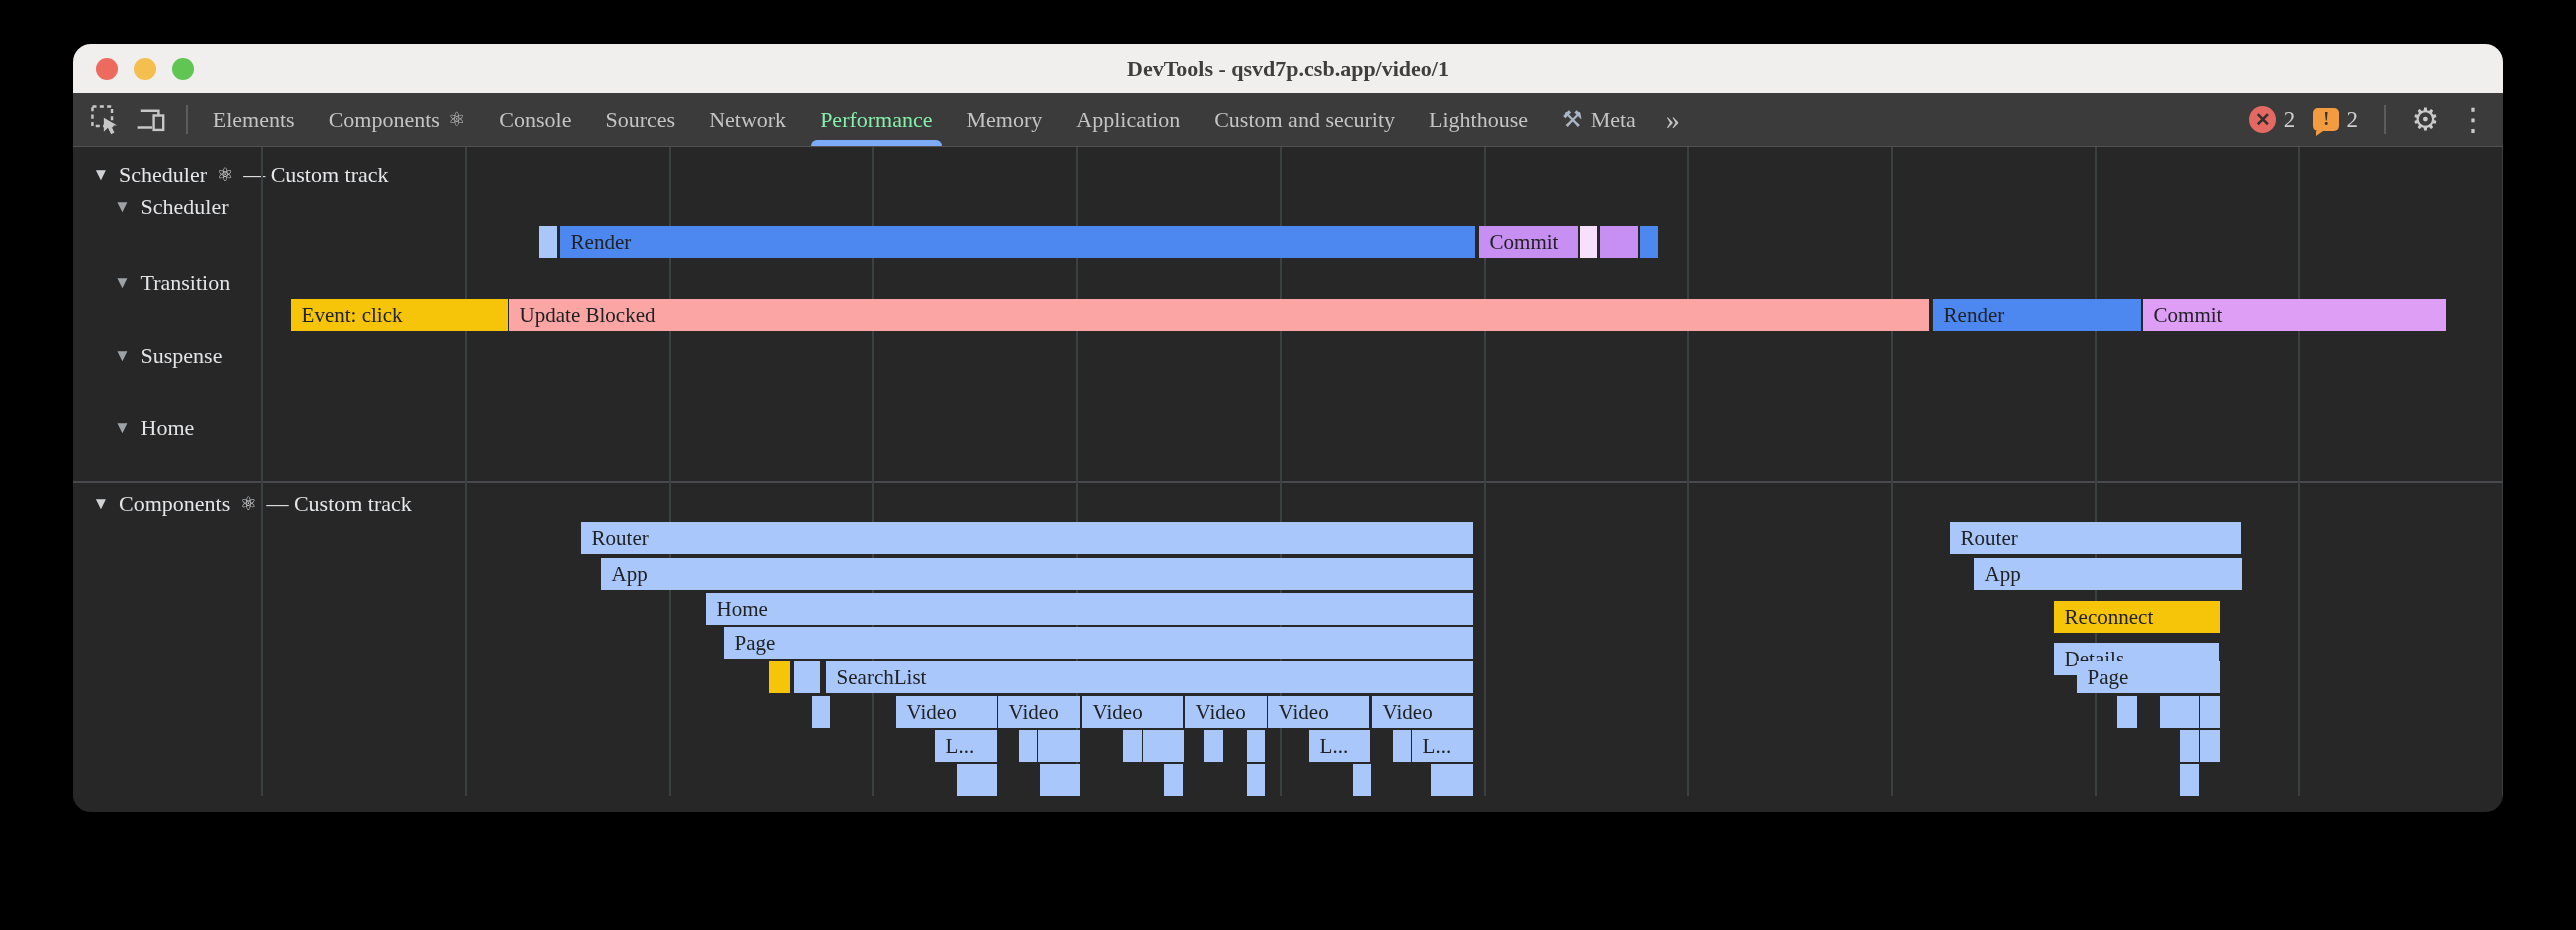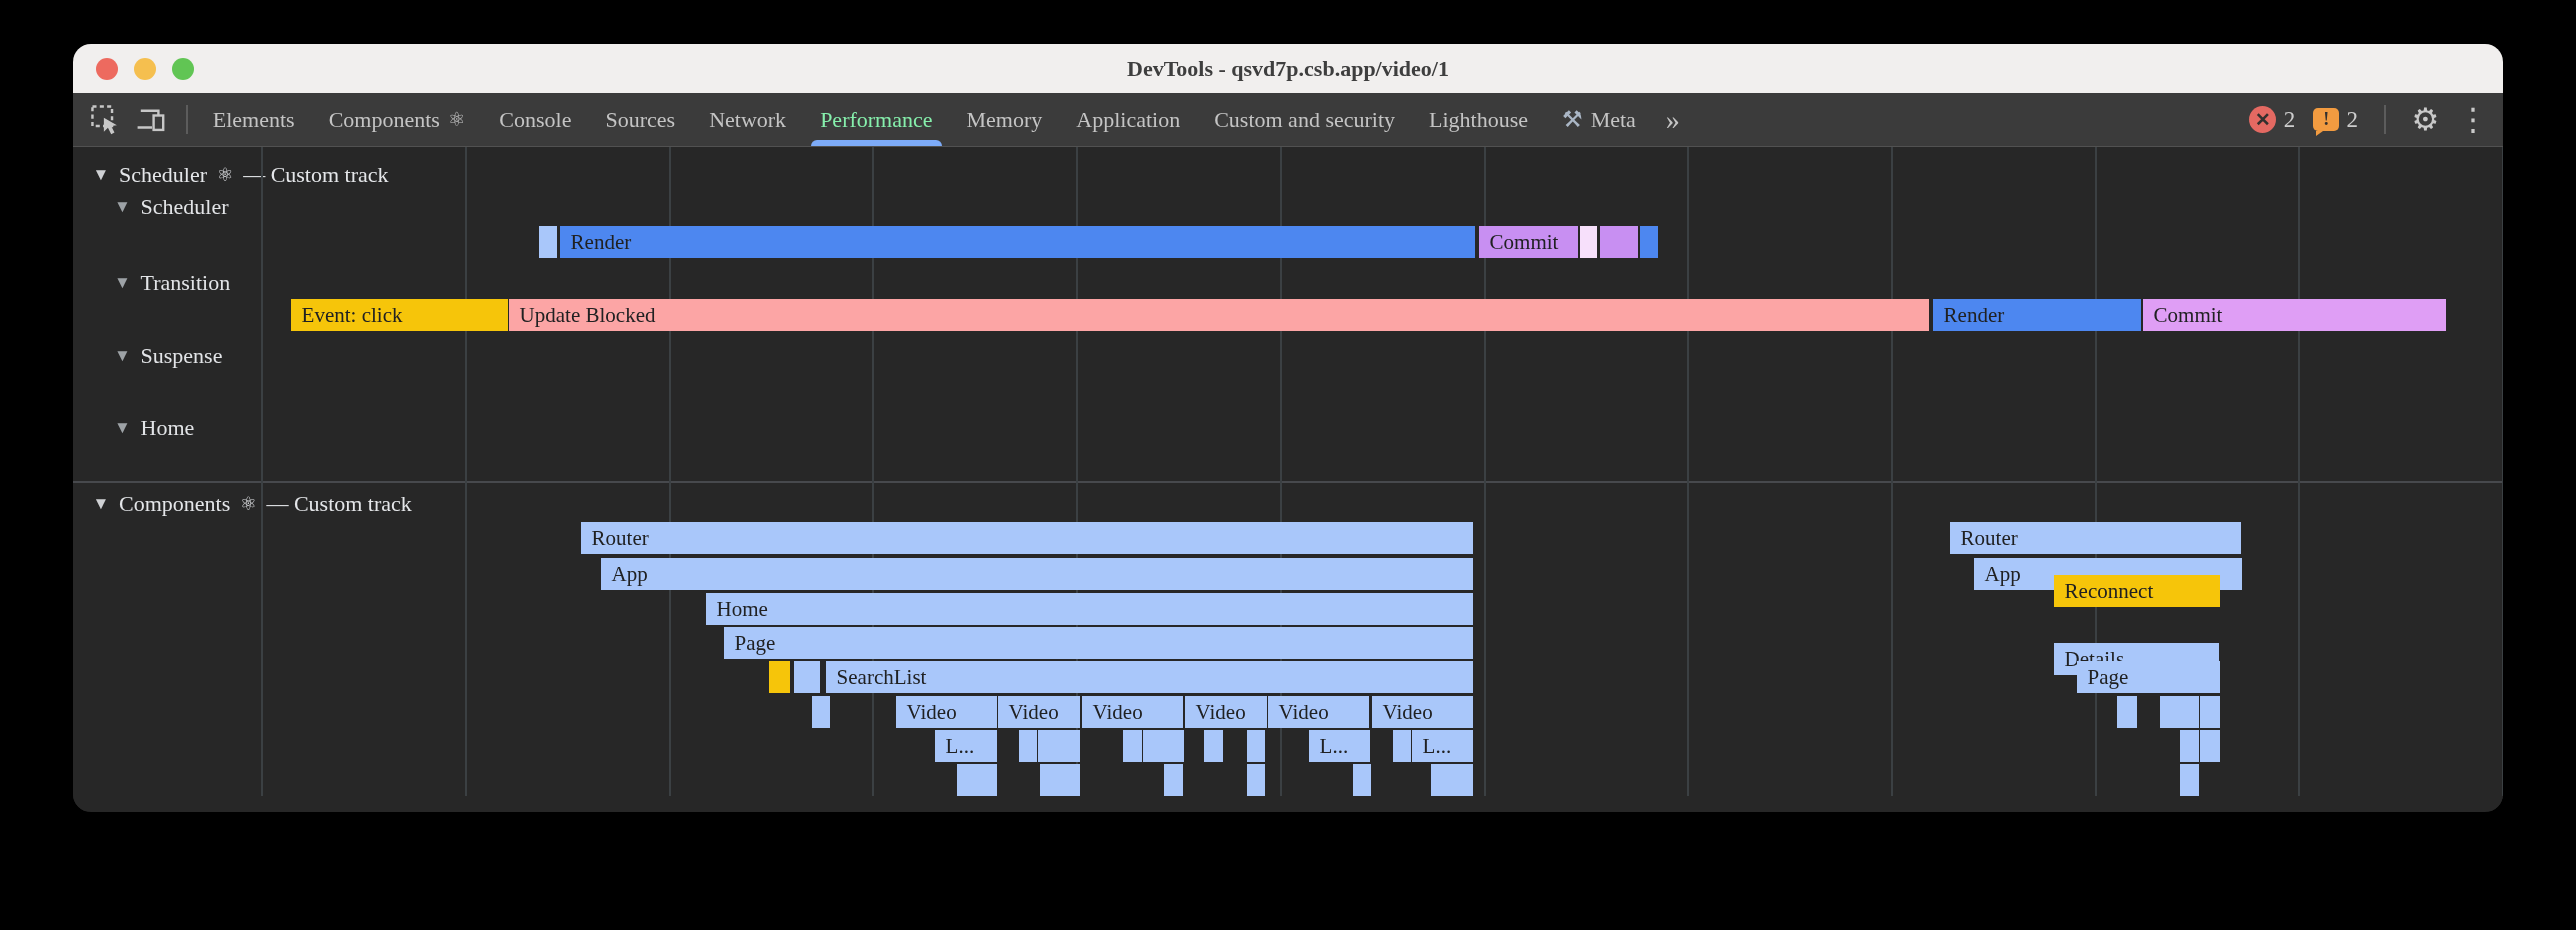--- a/index.html
+++ b/index.html
@@ -188,21 +188,21 @@
         </div>
         <div class="row-label" style="left: 41px; top: 268px;">
           <span class="tri">▼</span>
           <span>Home</span>
         </div>
         <div class="bar" style="left: 508px; top: 375px; width: 892px; background: rgb(169, 199, 250);">Router</div>
         <div class="bar" style="left: 1877px; top: 375px; width: 291px; background: rgb(169, 199, 250);">Router</div>
         <div class="bar" style="left: 528px; top: 411px; width: 872px; background: rgb(169, 199, 250);">App</div>
         <div class="bar" style="left: 1901px; top: 411px; width: 268px; background: rgb(169, 199, 250);">App</div>
         <div class="bar" style="left: 633px; top: 446px; width: 767px; background: rgb(169, 199, 250);">Home</div>
-        <div class="bar" style="left: 1981px; top: 428px; width: 166px; background: rgb(246, 197, 10);">Reconnect</div>
+        <div class="bar" style="left: 1981px; top: 454px; width: 166px; background: rgb(246, 197, 10);">Reconnect</div>
         <div class="bar" style="left: 651px; top: 480px; width: 749px; background: rgb(169, 199, 250);">Page</div>
         <div class="bar" style="left: 1981px; top: 496px; width: 165px; background: rgb(169, 199, 250);">Details</div>
         <div class="bar nolabel" style="left: 696px; top: 514px; width: 21px; background: rgb(246, 197, 10);"></div>
         <div class="bar nolabel" style="left: 721px; top: 514px; width: 26px; background: rgb(169, 199, 250);"></div>
         <div class="bar" style="left: 753px; top: 514px; width: 647px; background: rgb(169, 199, 250);">SearchList</div>
         <div class="bar" style="left: 2004px; top: 514px; width: 143px; background: rgb(169, 199, 250);">Page</div>
         <div class="bar nolabel" style="left: 739px; top: 549px; width: 18px; background: rgb(169, 199, 250);"></div>
         <div class="bar" style="left: 823px; top: 549px; width: 101px; background: rgb(169, 199, 250);">Video</div>
         <div class="bar" style="left: 925px; top: 549px; width: 82px; background: rgb(169, 199, 250);">Video</div>
         <div class="bar" style="left: 1009px; top: 549px; width: 101px; background: rgb(169, 199, 250);">Video</div>

